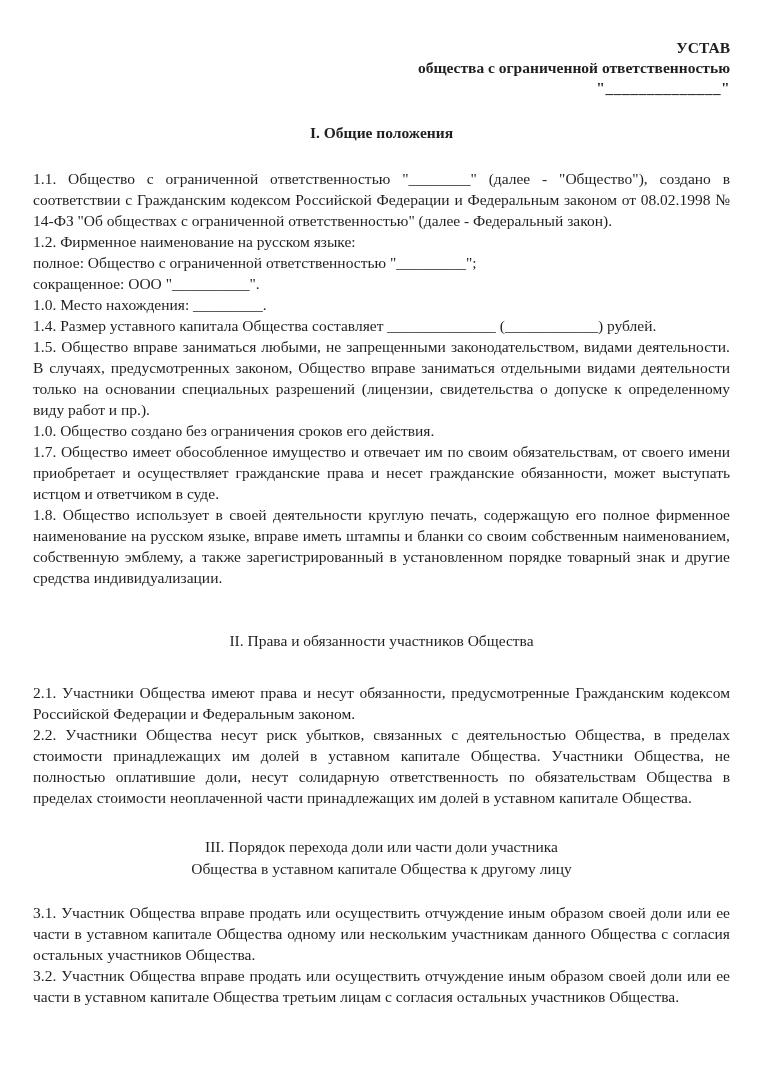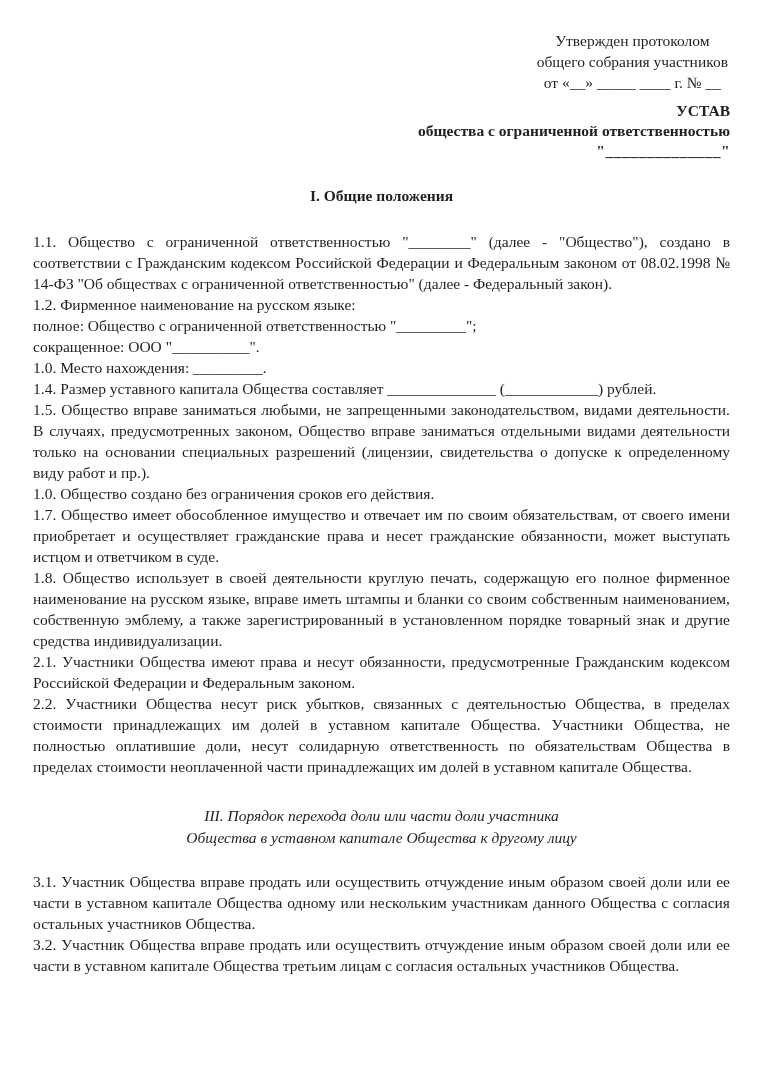--- a/index.html
+++ b/index.html
@@ -37,37 +37,32 @@
   .title-blank {
     letter-spacing: 0.5px;
   }
   .section-heading {
     text-align: center;
     font-size: 15.5px;
     line-height: 22px;
   }
   .heading-1 { margin-top: 24px; margin-bottom: 24px; font-weight: bold; }
   .heading-2 { margin-top: 42px; margin-bottom: 30px; }
-  .heading-3 { margin-top: 28px; margin-bottom: 22px; font-style: italic; }
+  .heading-3 { margin-top: 28px; margin-bottom: 22px; }
   .body-text p {
     font-size: 15.5px;
     line-height: 21px;
     text-align: justify;
   }
 </style>
 </head>
 <body>
 
 <div class="page">
 
-  <div class="approval">
-    <div>Утвержден протоколом</div>
-    <div>общего собрания участников</div>
-    <div>от «__» _____ ____ г. № __</div>
-  </div>
 
   <div class="title-block">
     <div>УСТАВ</div>
     <div>общества с ограниченной ответственностью</div>
     <div class="title-blank">"______________"</div>
   </div>
 
   <div class="body-text">
 
     <div class="section-heading heading-1">
@@ -78,20 +73,23 @@
     <p>1.2. Фирменное наименование на русском языке:</p>
     <p>полное: Общество с ограниченной ответственностью "_________";</p>
     <p>сокращенное: ООО "__________".</p>
     <p>1.0. Место нахождения: _________.</p>
     <p>1.4. Размер уставного капитала Общества составляет ______________ (____________) рублей.</p>
     <p>1.5. Общество вправе заниматься любыми, не запрещенными законодательством, видами деятельности. В случаях, предусмотренных законом, Общество вправе заниматься отдельными видами деятельности только на основании специальных разрешений (лицензии, свидетельства о допуске к определенному виду работ и пр.).</p>
     <p>1.0. Общество создано без ограничения сроков его действия.</p>
     <p>1.7. Общество имеет обособленное имущество и отвечает им по своим обязательствам, от своего имени приобретает и осуществляет гражданские права и несет гражданские обязанности, может выступать истцом и ответчиком в суде.</p>
     <p>1.8. Общество использует в своей деятельности круглую печать, содержащую его полное фирменное наименование на русском языке, вправе иметь штампы и бланки со своим собственным наименованием, собственную эмблему, а также зарегистрированный в установленном порядке товарный знак и другие средства индивидуализации.</p>
 
+    <div class="section-heading heading-2">
+      <div>II. Права и обязанности участников Общества</div>
+    </div>
 
     <p>2.1. Участники Общества имеют права и несут обязанности, предусмотренные Гражданским кодексом Российской Федерации и Федеральным законом.</p>
     <p>2.2. Участники Общества несут риск убытков, связанных с деятельностью Общества, в пределах стоимости принадлежащих им долей в уставном капитале Общества. Участники Общества, не полностью оплатившие доли, несут солидарную ответственность по обязательствам Общества в пределах стоимости неоплаченной части принадлежащих им долей в уставном капитале Общества.</p>
 
     <div class="section-heading heading-3">
       <div>III. Порядок перехода доли или части доли участника</div>
       <div>Общества в уставном капитале Общества к другому лицу</div>
     </div>
 
     <p>3.1. Участник Общества вправе продать или осуществить отчуждение иным образом своей доли или ее части в уставном капитале Общества одному или нескольким участникам данного Общества с согласия остальных участников Общества.</p>

